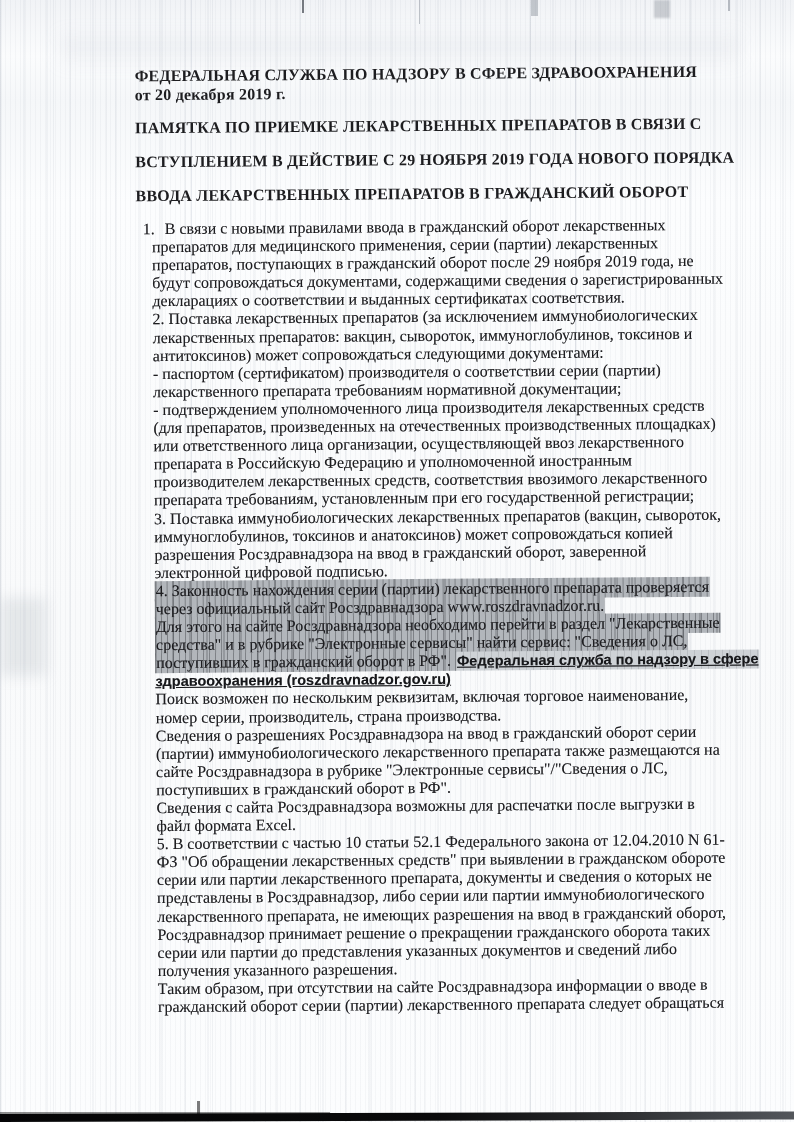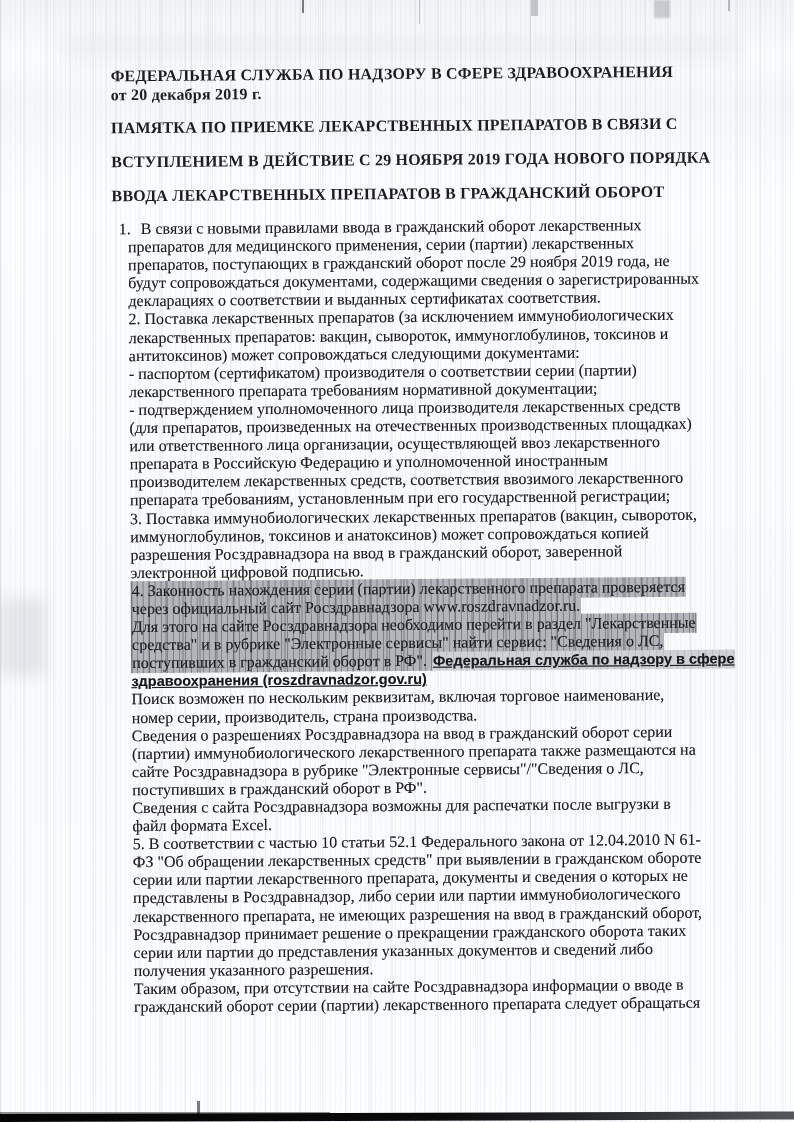--- a/index.html
+++ b/index.html
@@ -13,20 +13,21 @@
     margin: 0 auto;
     overflow: hidden;
     color: #1d1d20;
     background-color: #fbfcfd;
     
     background-image:
       repeating-linear-gradient(90deg, rgba(70,85,110,0.045) 0px, rgba(70,85,110,0.045) 1px, transparent 1px, transparent 5px),
       repeating-linear-gradient(90deg, rgba(70,85,110,0.05) 0px, rgba(70,85,110,0.05) 2px, transparent 2px, transparent 23px),
       repeating-linear-gradient(90deg, rgba(50,65,90,0.06) 0px, rgba(50,65,90,0.06) 1px, transparent 1px, transparent 53px),
       linear-gradient(180deg, #f1f3f6 0%, #fbfcfd 5%, #f5f7f9 9%, #fcfdfe 18%, #f9fafb 55%, #fcfdfe 100%);
+    padding-left: 24px;
   }
 
   .skew { transform: rotate(-0.45deg); transform-origin: 400px 0px; }
 
   .doc-header { padding: 64px 60px 0 110px; font-weight: bold; font-size: 16px; line-height: 19px; letter-spacing: 0.2px; }
   .doc-title  { padding: 14px 60px 0 110px; font-weight: bold; font-size: 16px; letter-spacing: 0.2px; }
   .doc-title p { margin: 0 0 15px 0; line-height: 19px; }
 
   .doc-body { margin: 1px 0 0 126px; width: 600px; font-size: 16px; line-height: 18.1px; }
   .line { position: relative; white-space: nowrap; text-shadow: 0 0 0.5px rgba(20,20,25,0.4); }

